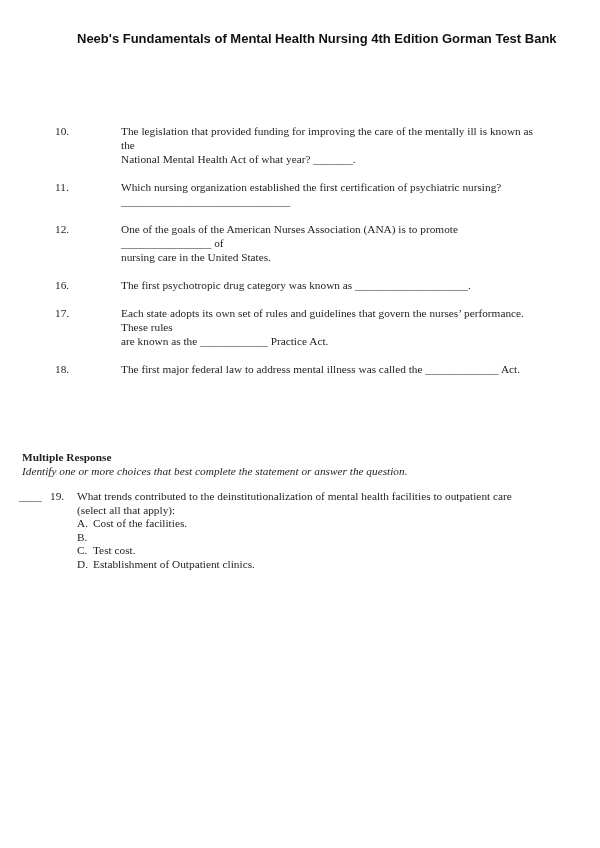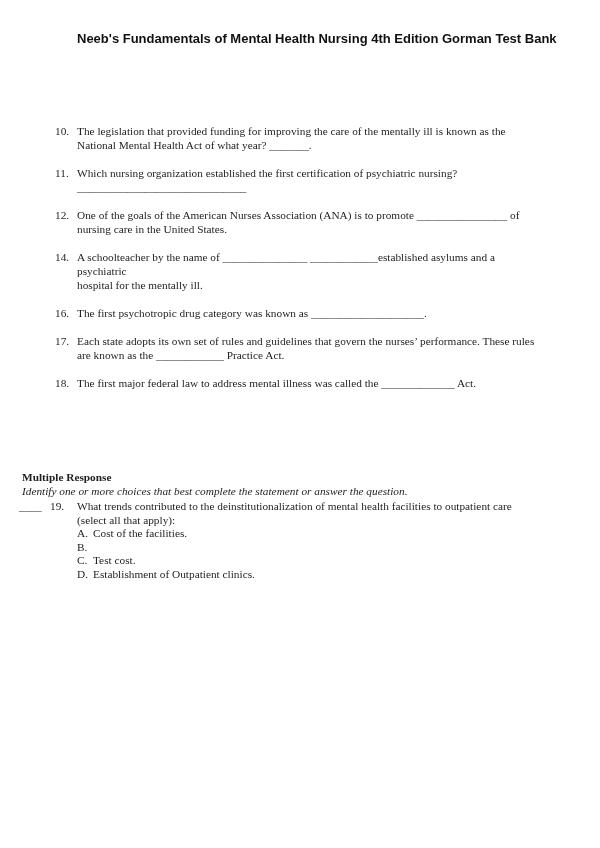--- a/index.html
+++ b/index.html
@@ -34,32 +34,32 @@
     padding-left: 55px;
     margin-bottom: 14px;
   }
   .q-num {
     flex: none;
     width: 22px;
   }
   .q-text {
     width: 496px;
     white-space: pre-line;
+    margin-left: 44px;
   }
   .mr-section {
     position: absolute;
     top: 450px;
     left: 22px;
-    margin-top: 20px;
   }
   .mr-title { font-weight: bold; }
   .mr-instructions { font-style: italic; }
   .mr-question {
     position: absolute;
-    top: 500px;
+    top: 490px;
     left: 19px;
     display: flex;
     line-height: 13.5px;
     justify-content: flex-end;
   }
   .mr-answer-blank { flex: none; width: 31px; }
   .mr-num { flex: none; width: 27px; }
   .mr-body { width: 492px; }
   .mr-text { white-space: pre-line; }
   .choice-row { display: flex; }
@@ -78,25 +78,20 @@
   </div>
   <div class="q-row">
     <span class="q-num">11.</span>
     <span class="q-text">Which nursing organization established the first certification of psychiatric nursing?
 ______________________________</span>
   </div>
   <div class="q-row">
     <span class="q-num">12.</span>
     <span class="q-text">One of the goals of the American Nurses Association (ANA) is to promote ________________ of
 nursing care in the United States.</span>
-  </div>
-  <div class="q-row">
-    <span class="q-num">14.</span>
-    <span class="q-text">A schoolteacher by the name of _______________ ____________established asylums and a psychiatric
-hospital for the mentally ill.</span>
   </div>
   <div class="q-row">
     <span class="q-num">16.</span>
     <span class="q-text">The first psychotropic drug category was known as ____________________.</span>
   </div>
   <div class="q-row">
     <span class="q-num">17.</span>
     <span class="q-text">Each state adopts its own set of rules and guidelines that govern the nurses’ performance. These rules
 are known as the ____________ Practice Act.</span>
   </div>

